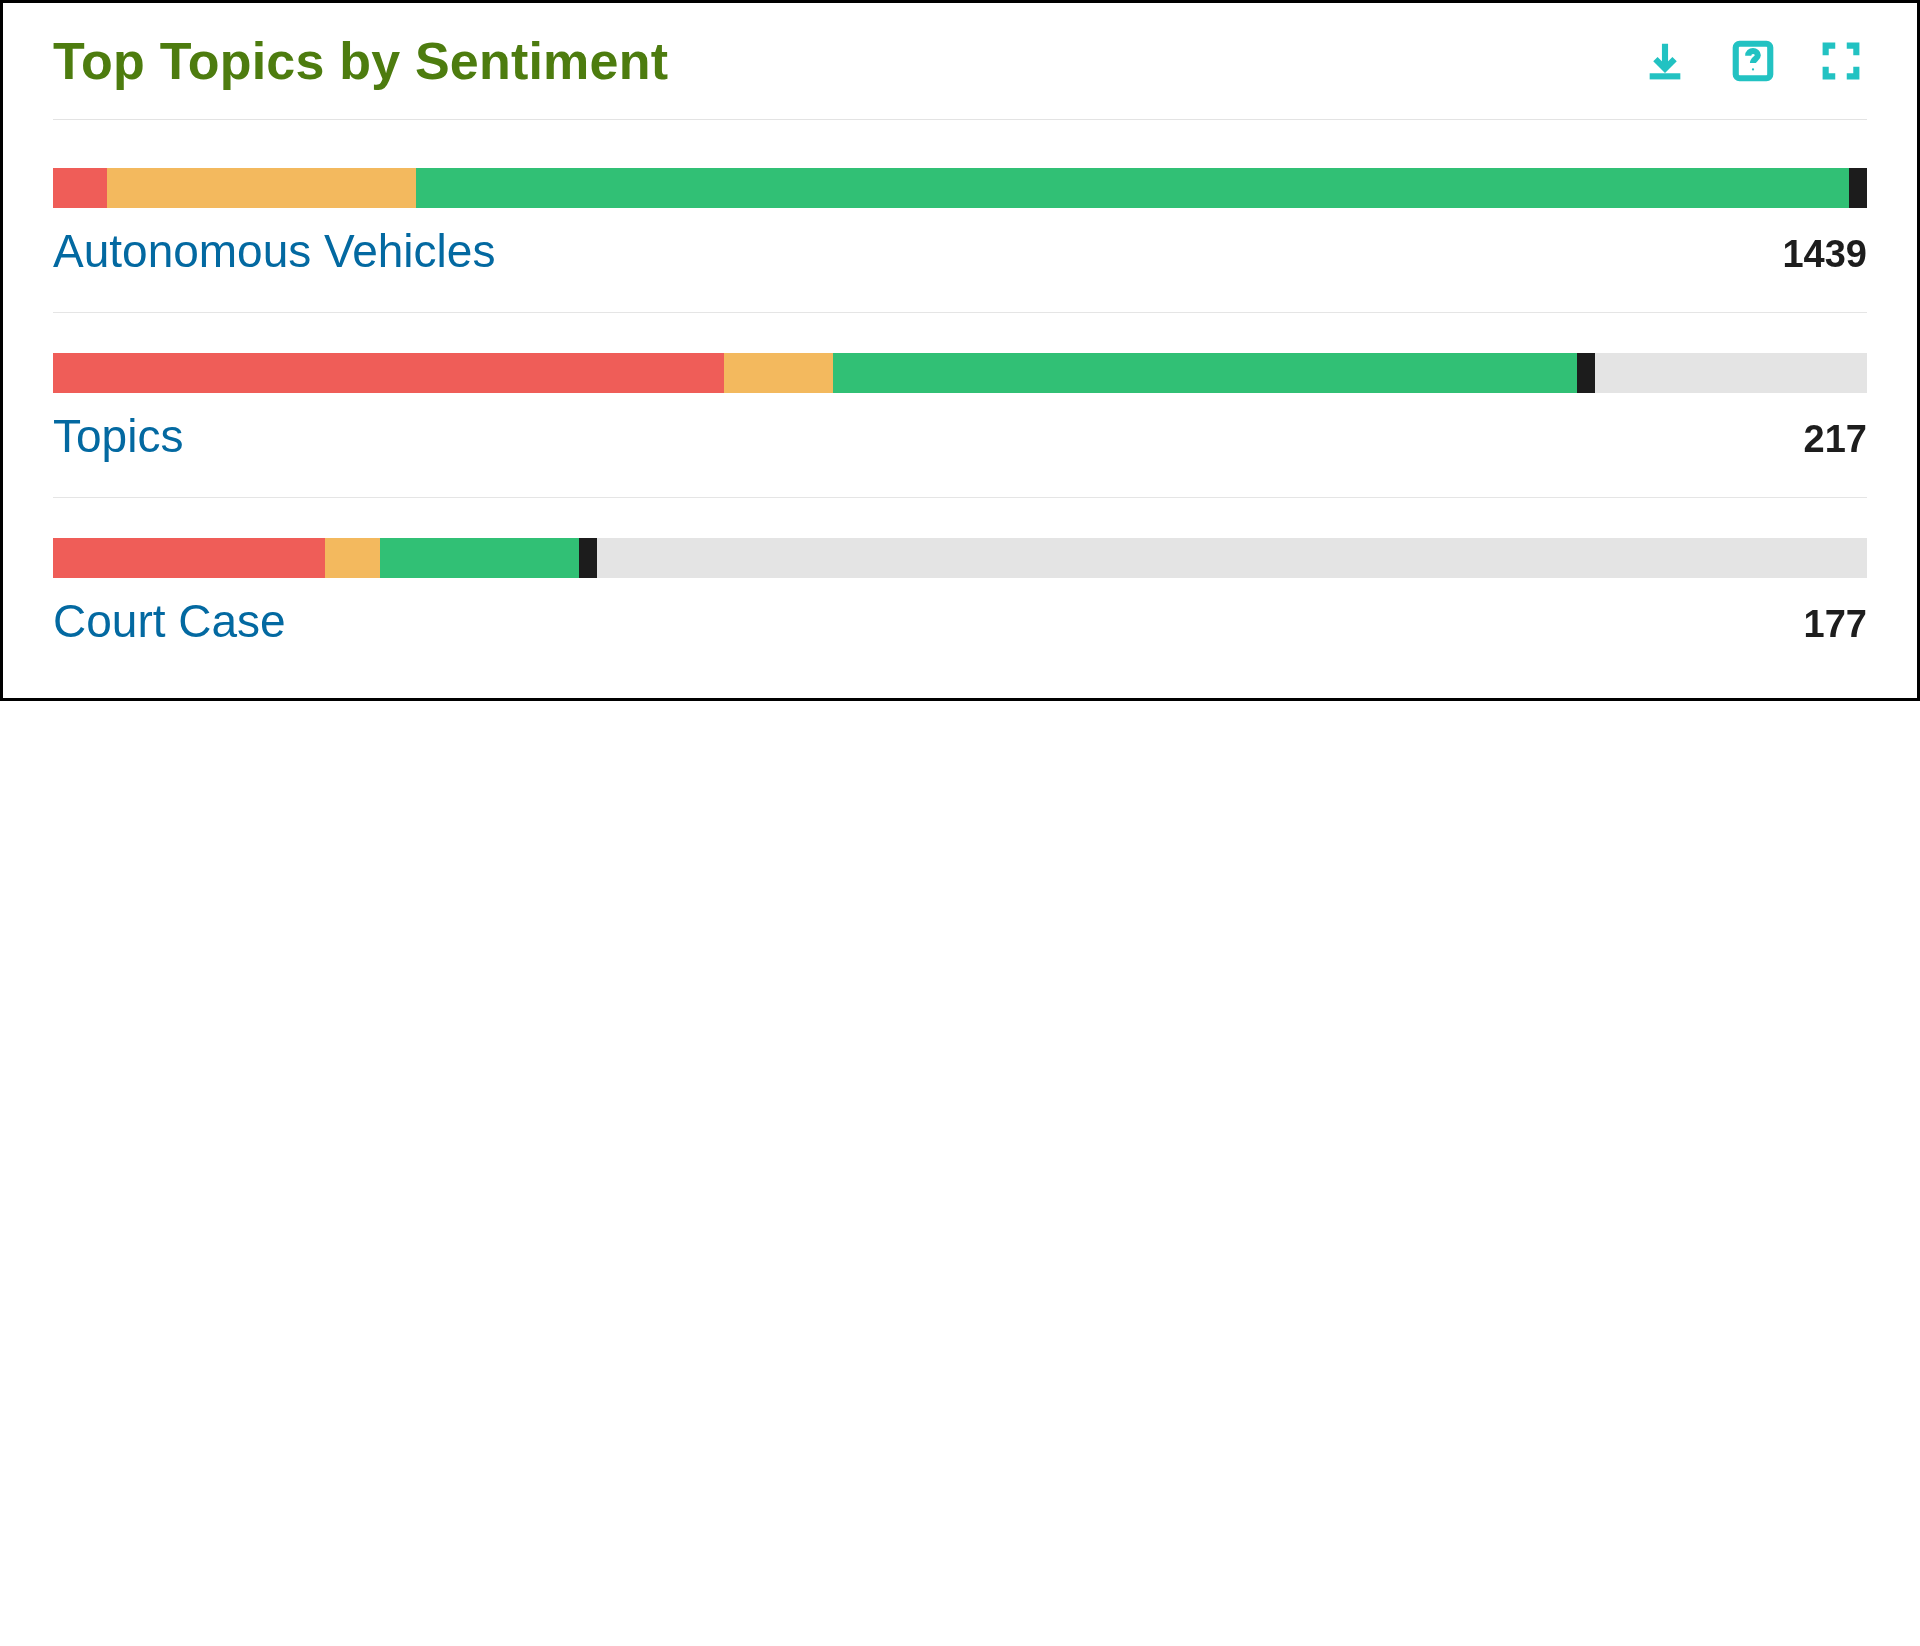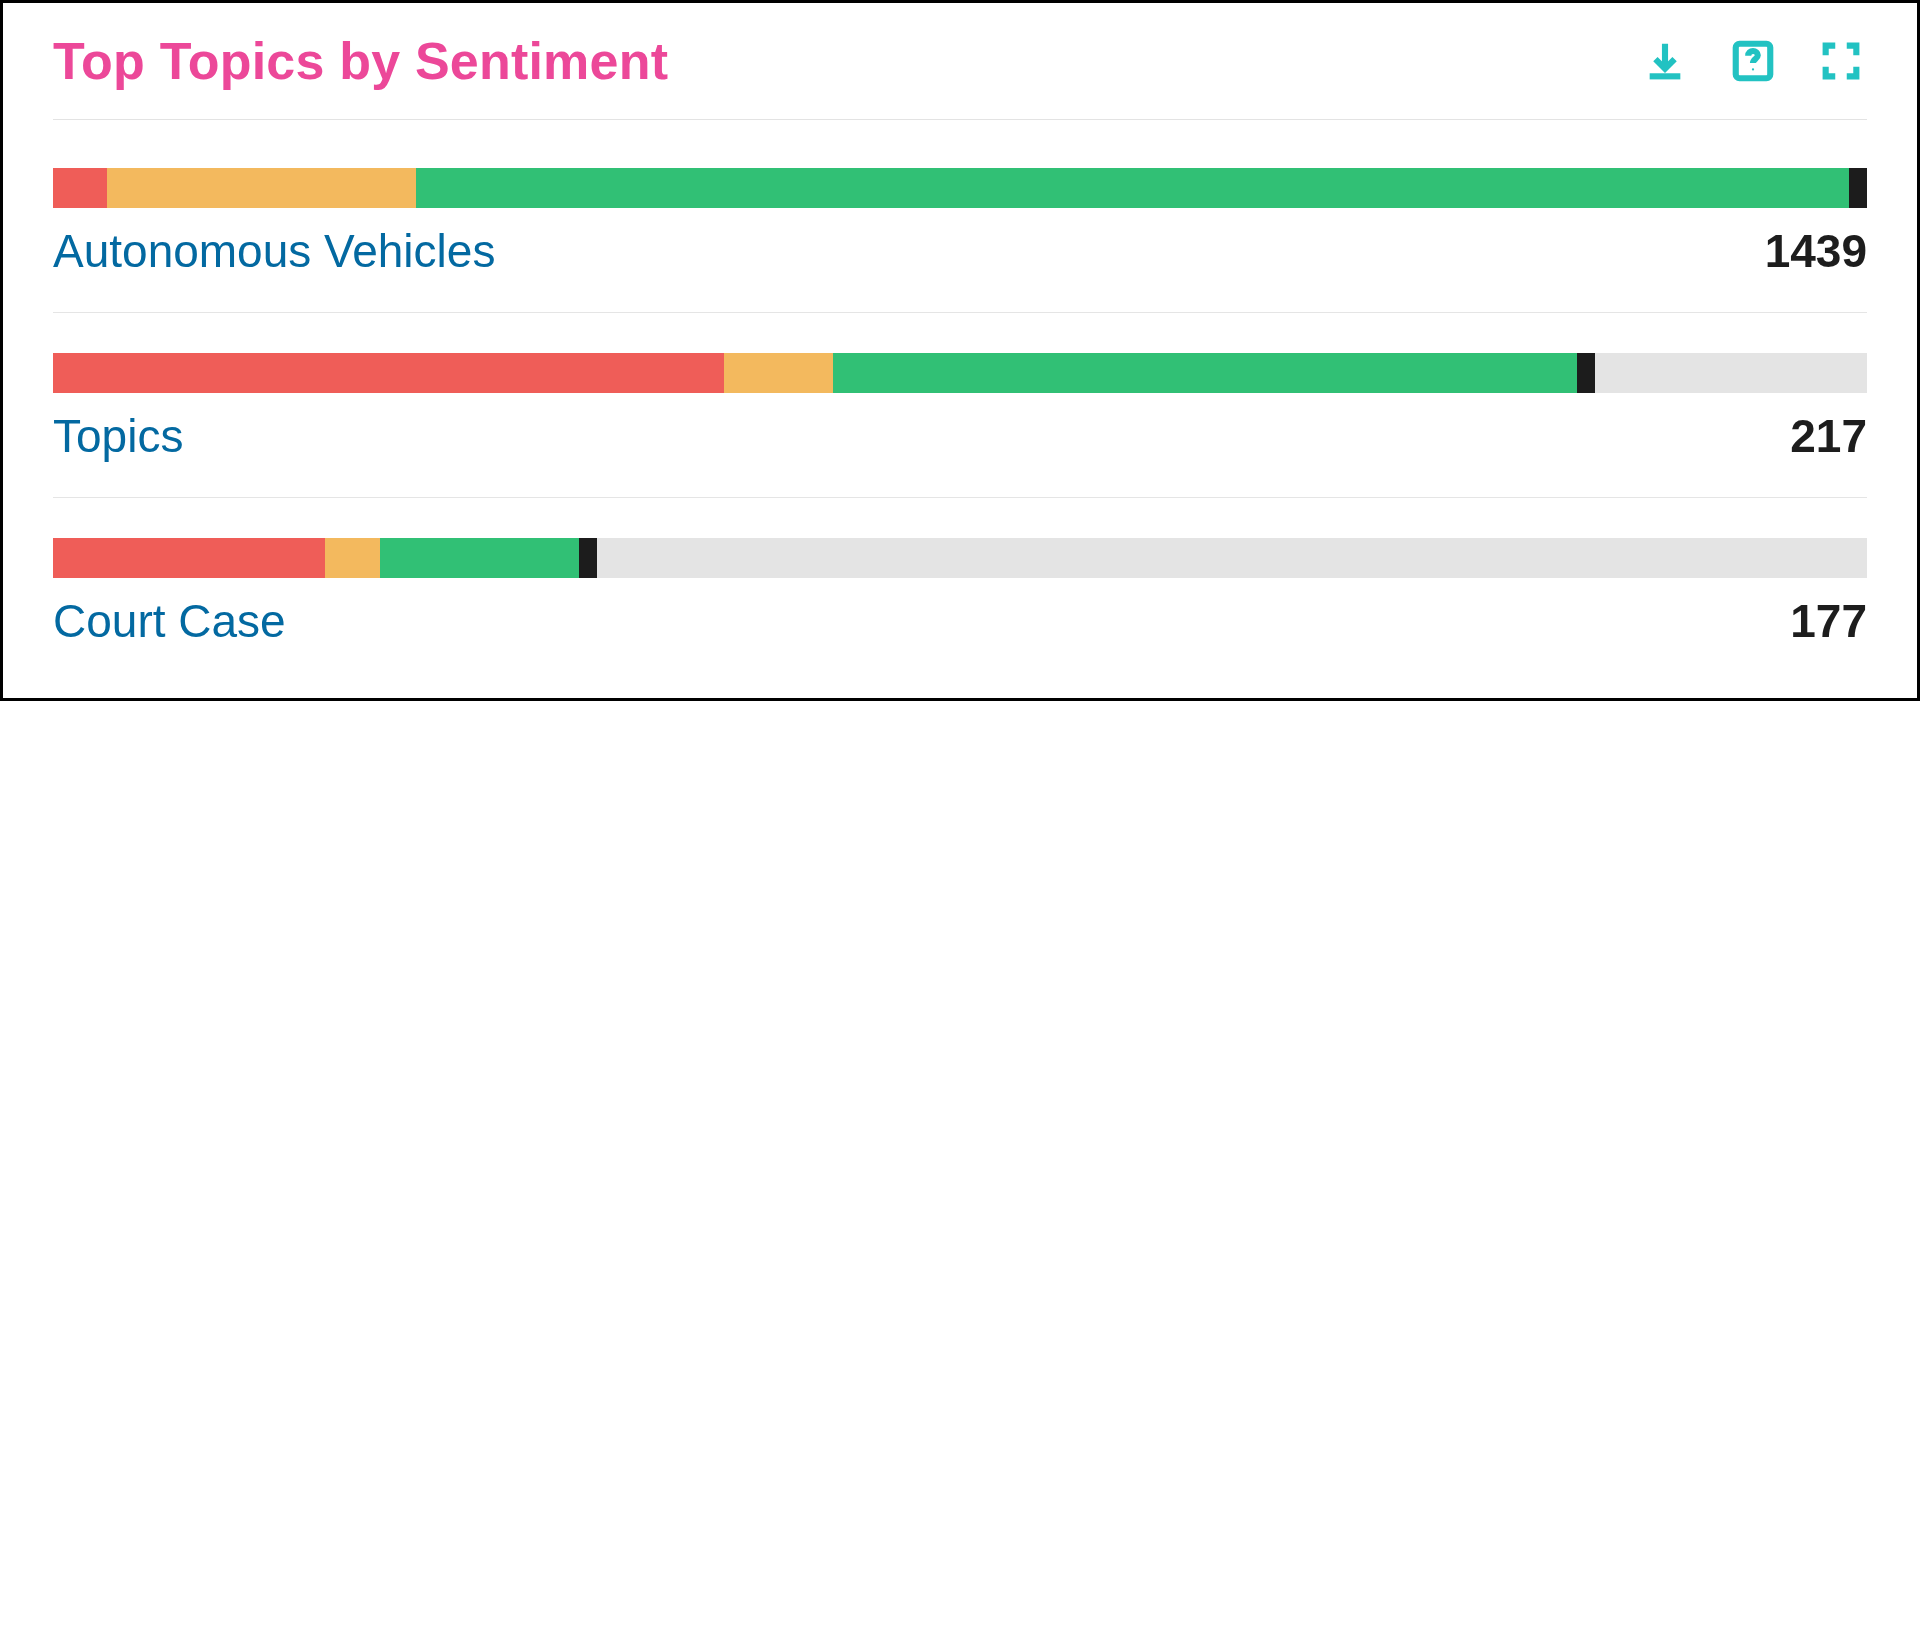--- a/index.html
+++ b/index.html
@@ -18,21 +18,21 @@
     display: flex;
     align-items: center;
     justify-content: space-between;
     padding-bottom: 28px;
     border-bottom: 1px solid #e3e3e3;
     margin-bottom: 8px;
   }
   .panel-title {
     font-size: 52px;
     font-weight: 600;
-    color: #ec4899;
+    color: #4d7c0f;
     letter-spacing: 0.2px;
   }
   .panel-actions {
     display: flex;
     gap: 36px;
     align-items: center;
   }
   .action-btn {
     width: 52px;
     height: 52px;
@@ -68,21 +68,21 @@
     justify-content: space-between;
     align-items: baseline;
     margin-top: 16px;
   }
   .row-label {
     font-size: 46px;
     font-weight: 400;
     color: #0369a1;
   }
   .row-value {
-    font-size: 46px;
+    font-size: 38px;
     font-weight: 600;
     color: #1d1d1d;
   }
 </style>
 </head>
 <body>
 
 <div class="panel">
 
   <div class="panel-header">

